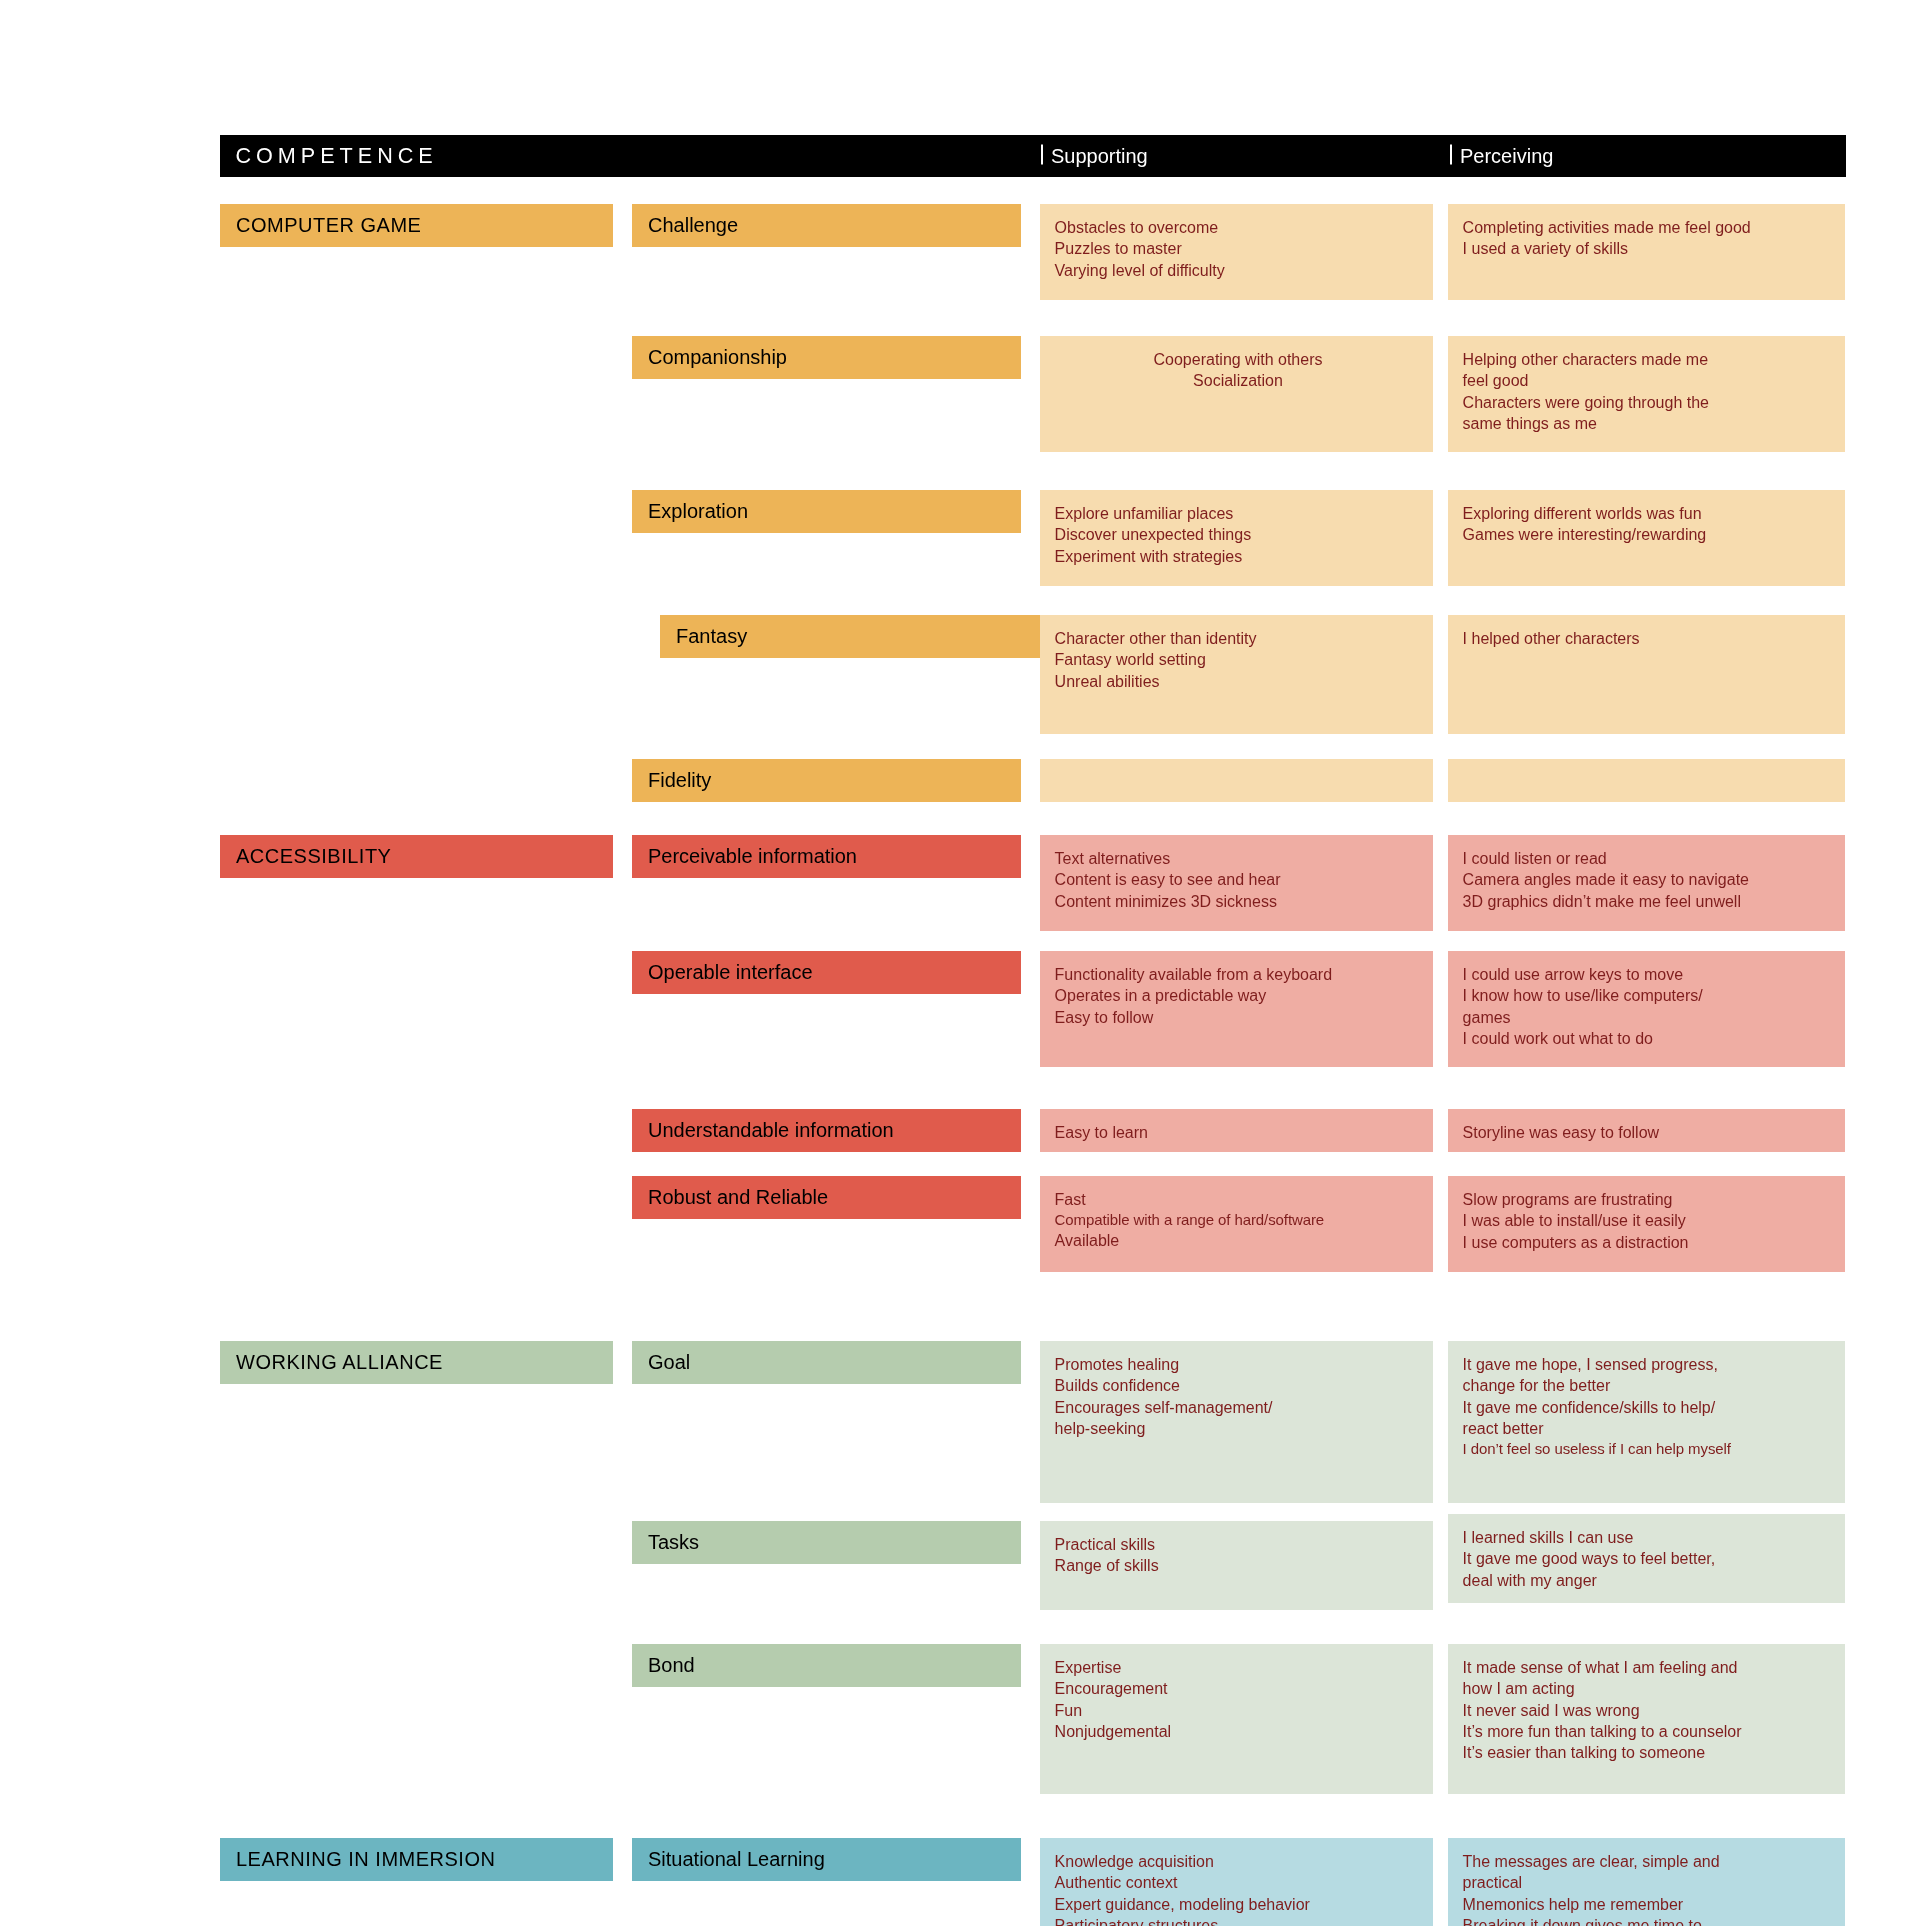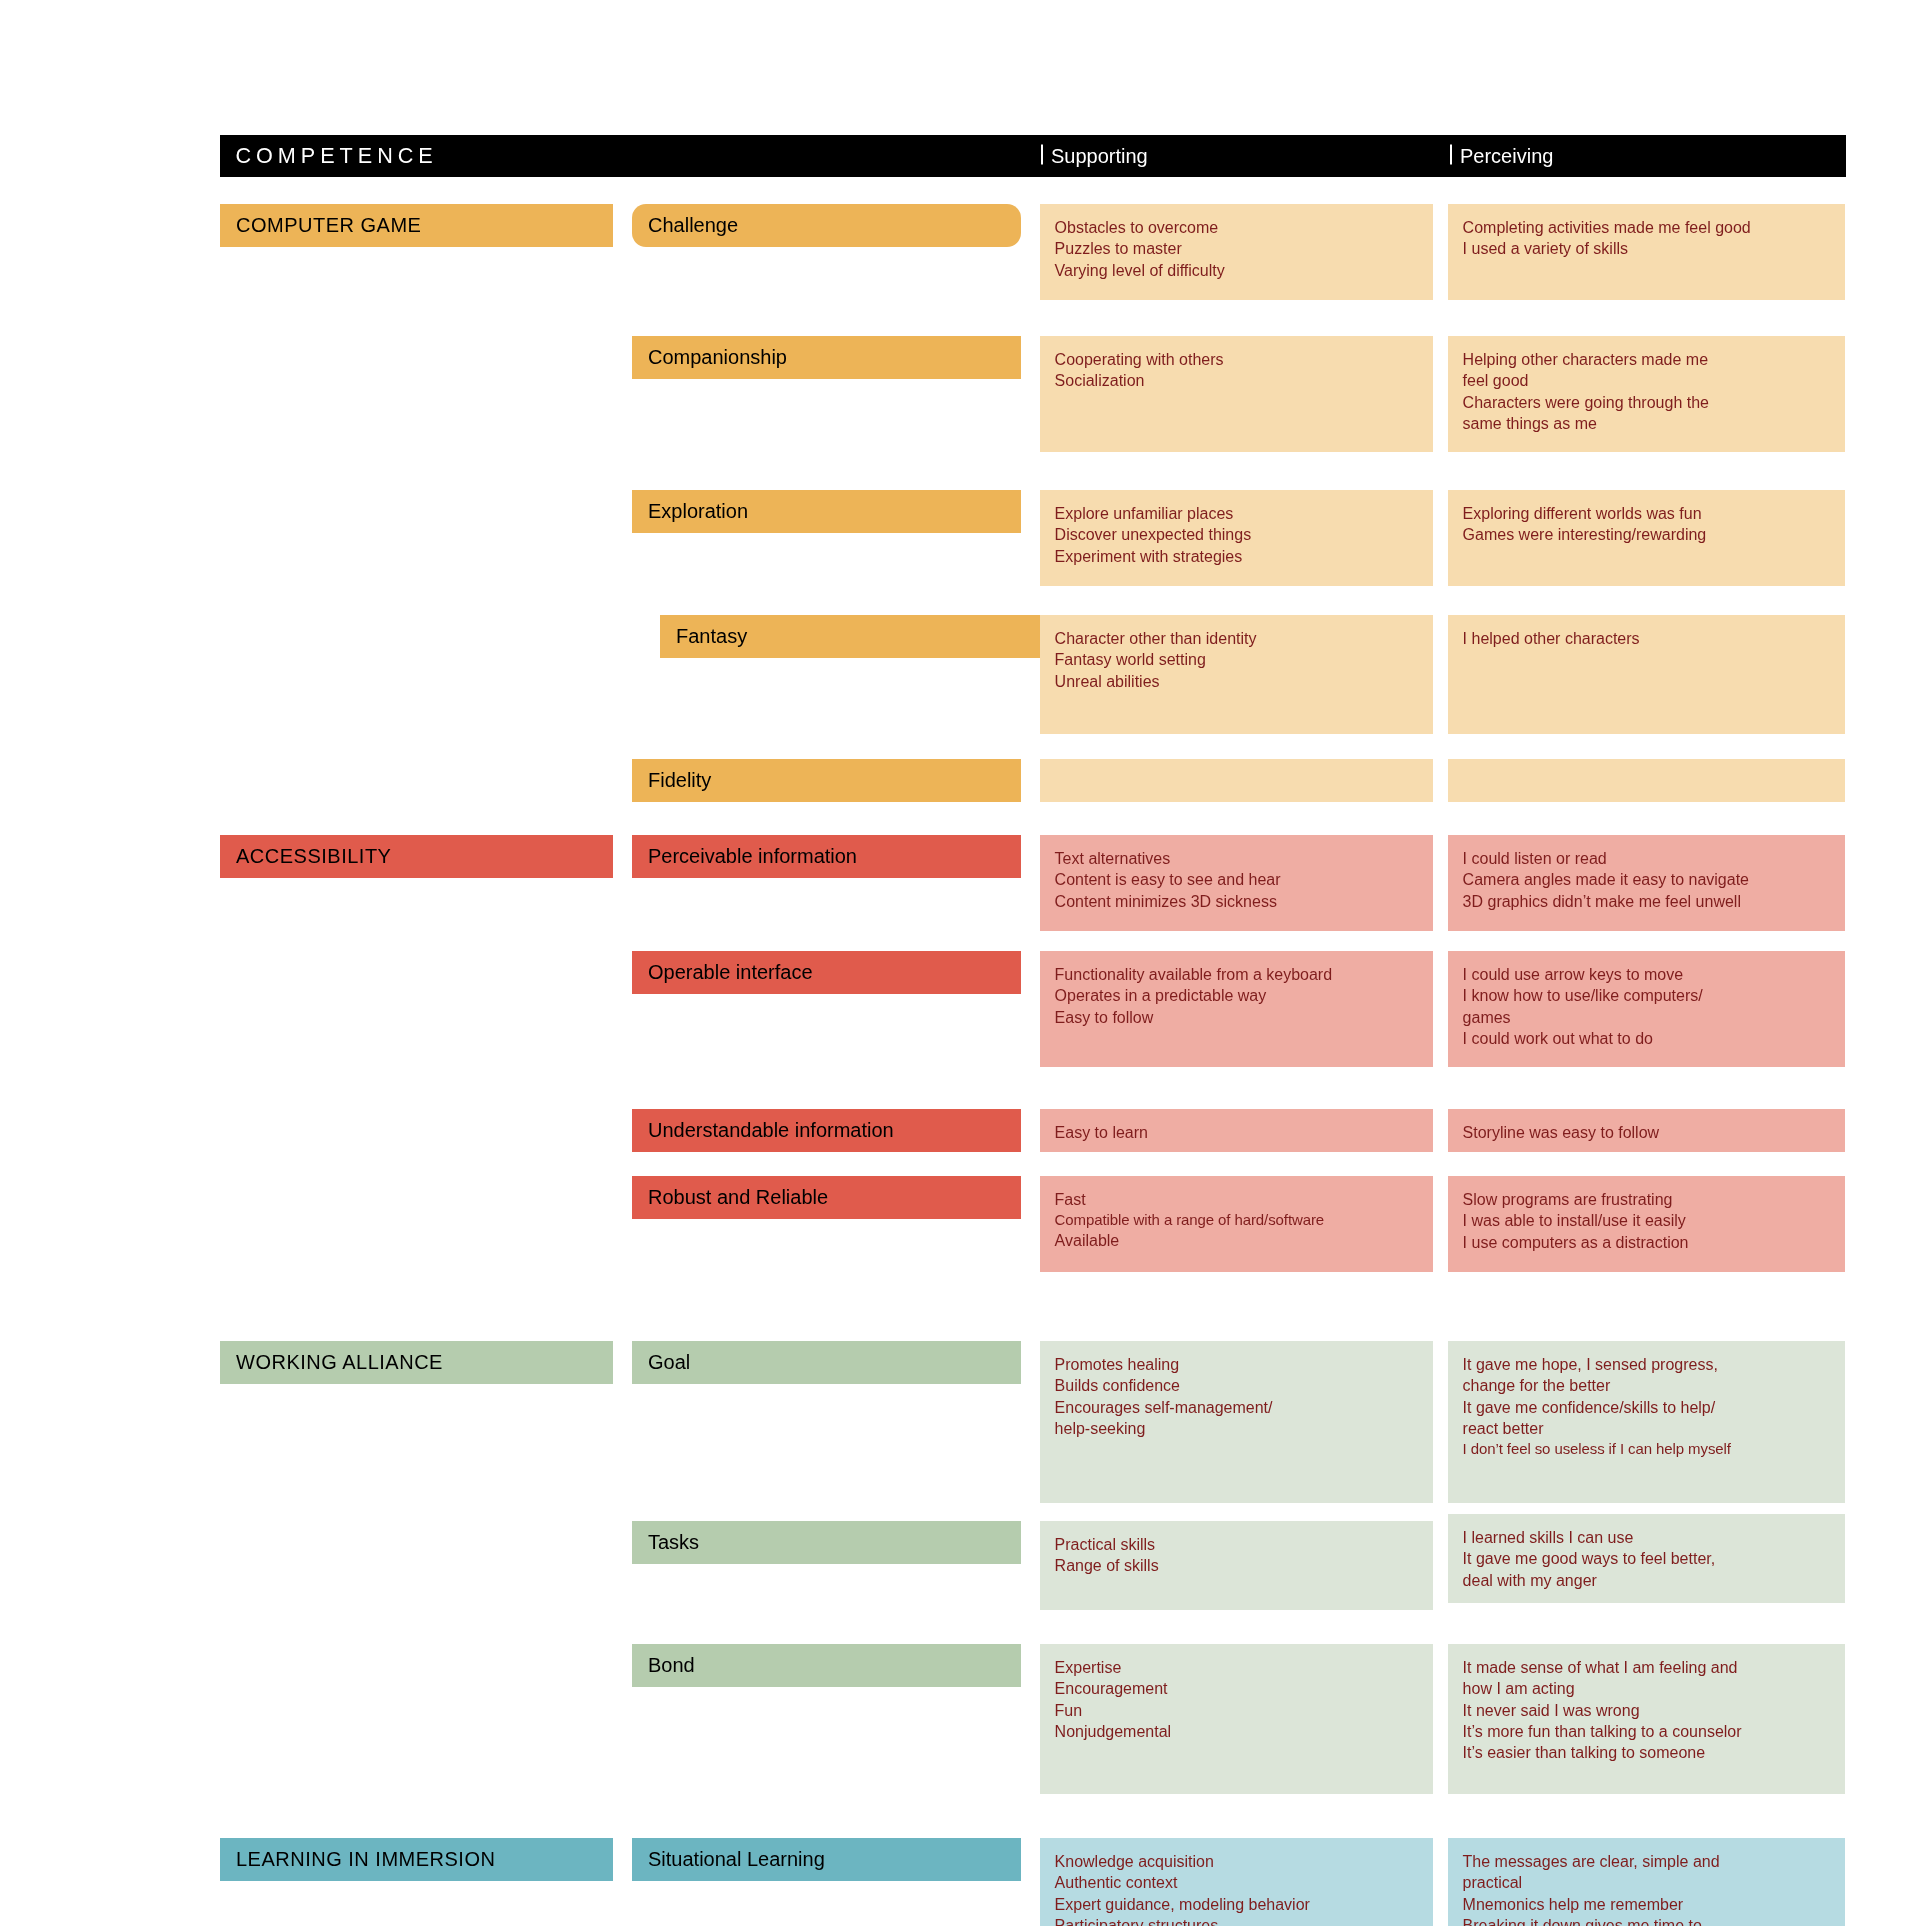--- a/index.html
+++ b/index.html
@@ -64,36 +64,36 @@
     <div class="hdr-col hdr-per">
       <span class="bar"></span>
       <span>Perceiving</span>
     </div>
   </div>
 
   <div id="grid">
       <div class="cell cat" style="left: 220px; top: 204px; width: 393px; height: 43px; background: rgb(237, 180, 87);">
         <span class="cat-label">COMPUTER GAME</span>
       </div>
-      <div class="cell sub" style="left: 632px; top: 204px; width: 389px; height: 43px; background: rgb(237, 180, 87); border-radius: 14px;">
+      <div class="cell sub" style="left: 632px; top: 204px; width: 389px; height: 43px; background: rgb(237, 180, 87);">
         <span class="sub-label">Challenge</span>
       </div>
       <div class="cell txt" style="left: 1040px; top: 204px; width: 393px; height: 96px; background: rgb(247, 220, 175);">
         <div>Obstacles to overcome</div>
         <div>Puzzles to master</div>
         <div>Varying level of difficulty</div>
       </div>
       <div class="cell txt" style="left: 1448px; top: 204px; width: 397px; height: 96px; background: rgb(247, 220, 175);">
         <div>Completing activities made me feel good</div>
         <div>I used a variety of skills</div>
       </div>
       <div class="cell sub" style="left: 632px; top: 336px; width: 389px; height: 43px; background: rgb(237, 180, 87);">
         <span class="sub-label">Companionship</span>
       </div>
-      <div class="cell txt" style="left: 1040px; top: 336px; width: 393px; height: 116px; background: rgb(247, 220, 175);">
+      <div class="cell txt" style="left: 1040px; top: 336px; width: 393px; height: 116px; background: rgb(247, 220, 175); text-align: center;">
         <div>Cooperating with others</div>
         <div>Socialization</div>
       </div>
       <div class="cell txt" style="left: 1448px; top: 336px; width: 397px; height: 116px; background: rgb(247, 220, 175);">
         <div>Helping other characters made me</div>
         <div>feel good</div>
         <div>Characters were going through the</div>
         <div>same things as me</div>
       </div>
       <div class="cell sub" style="left: 632px; top: 490px; width: 389px; height: 43px; background: rgb(237, 180, 87);">

